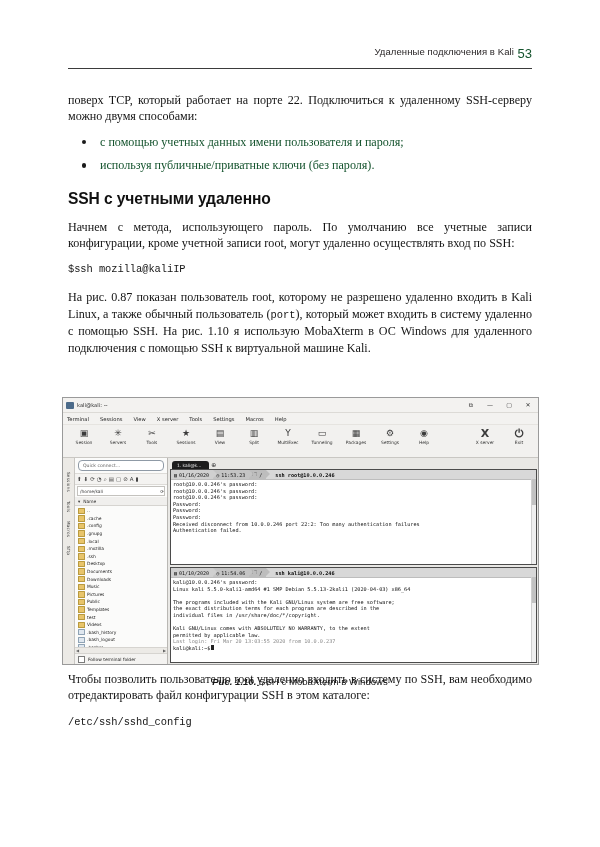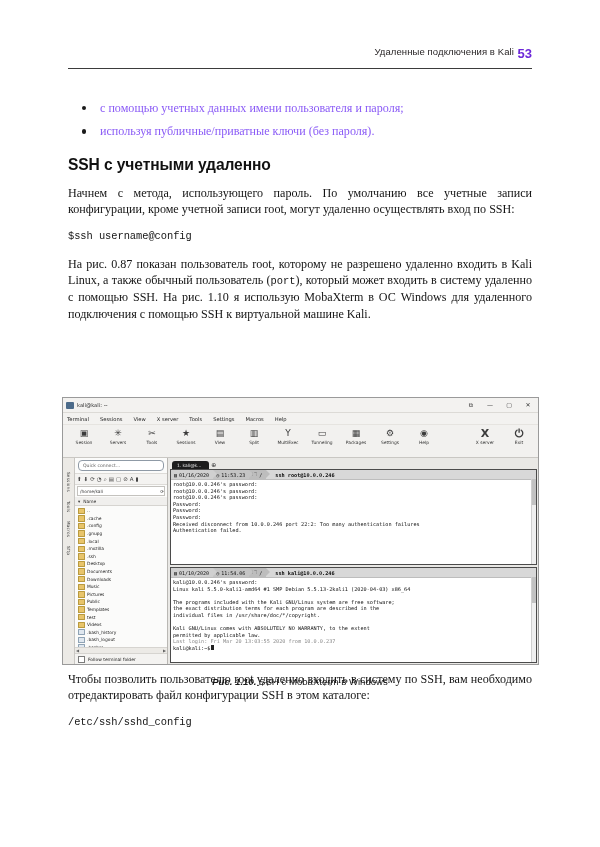--- a/index.html
+++ b/index.html
@@ -36,23 +36,23 @@
     gap: 0;
   }
   .runhead-title {
     font-family: "Liberation Sans", sans-serif;
     font-size: 9.5px;
     letter-spacing: .1px;
     color: #231f20;
   }
   .runhead-pageno {
     font-family: "Liberation Sans", sans-serif;
-    font-weight: bold;
+    font-weight: normal;
     font-size: 13px;
-    color: #6d28d9;
+    color: #14532d;
     min-width: 18px;
     text-align: right;
   }
   .rule {
     position: absolute;
     left: 68px;
     top: 68px;
     width: 464px;
     height: 1.2px;
     background: #3b3b3b;
@@ -78,21 +78,21 @@
     list-style: none;
     margin: 8px 0 14px 0;
     padding: 0;
   }
   ul.bullets li {
     position: relative;
     padding-left: 32px;
     font-size: 12.1px;
     line-height: 16.4px;
     margin-bottom: 7px;
-    color: #8b5cf6;
+    color: #14532d;
   }
   ul.bullets li .dot {
     position: absolute;
     left: 14px;
     top: 6px;
     width: 4.4px;
     height: 4.4px;
     border-radius: 50%;
     background: #1a1a1a;
   }
@@ -538,37 +538,38 @@
 
 <div class="page">
 
   <div class="runhead">
     <div class="runhead-title">Удаленные подключения в Kali</div>
     <div class="runhead-pageno">53</div>
   </div>
   <div class="rule"></div>
 
   <div class="content">
+    <p class="body">поверх TCP, который работает на порте 22. Подключиться к удаленному SSH-серверу можно двумя способами:</p>
 
     <ul class="bullets">
       <li>
         <span class="dot"></span>
         <span>с помощью учетных данных имени пользователя и пароля;</span>
       </li>
       <li>
         <span class="dot"></span>
         <span>используя публичные/приватные ключи (без пароля).</span>
       </li>
     </ul>
 
     <h2 class="section">SSH с учетными удаленно</h2>
 
     <p class="body">Начнем с метода, использующего пароль. По умолчанию все учетные записи конфигурации, кроме учетной записи root, могут удаленно осуществлять вход по SSH:</p>
 
-    <div class="code">$ssh username@config</div>
+    <div class="code">$ssh mozilla@kaliIP</div>
 
     <p class="body"><span>На рис. 0.87 показан пользователь root, которому не разрешено удаленно входить в Kali Linux, а также обычный пользователь (</span><code class="inline">port</code><span>), который может входить в систему удаленно с помощью SSH. На рис. 1.10 я использую MobaXterm в ОС Windows для удаленного подключения с помощью SSH к виртуальной машине Kali.</span></p>
   </div>
 
   <div class="figure">
     <div class="moba">
 
       <div class="titlebar">
         <div class="tb-icon"></div>
         <div class="tb-title">kali@kali: ~</div>

